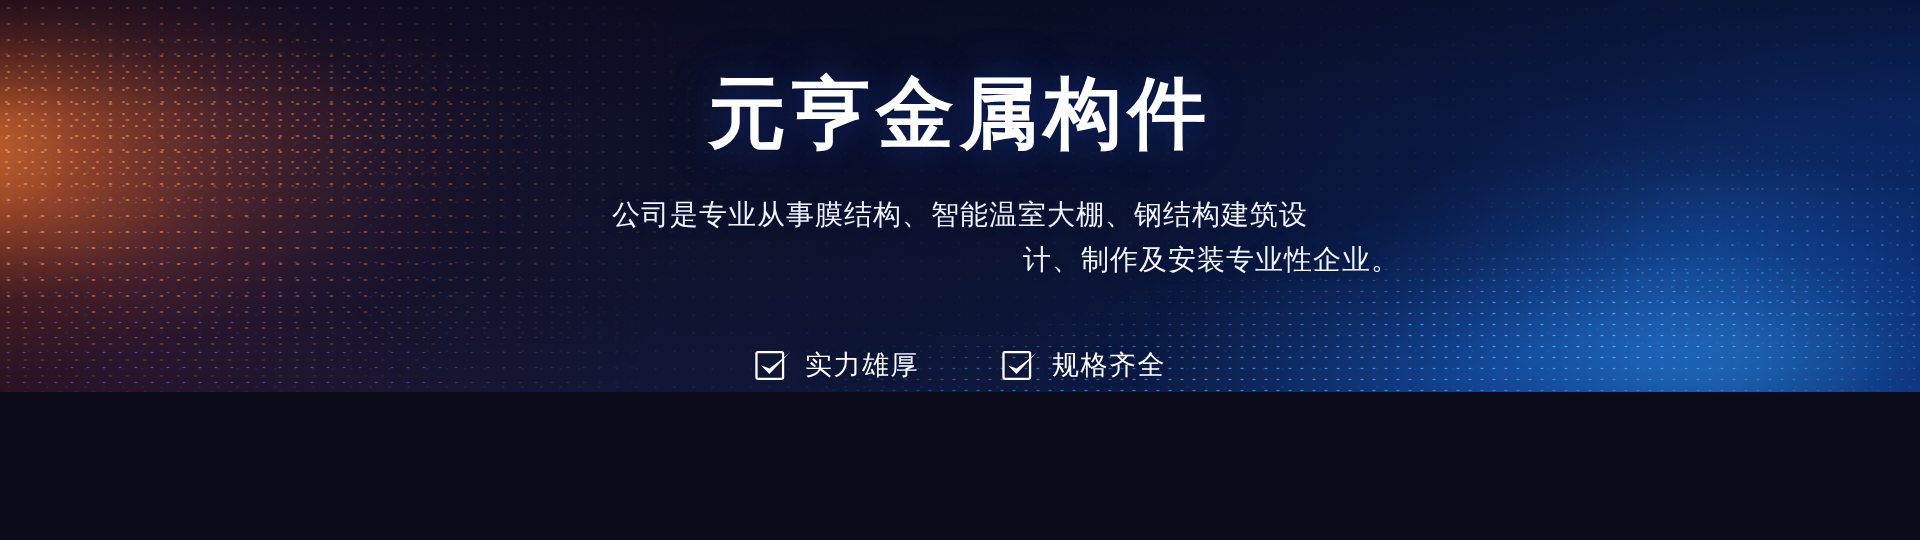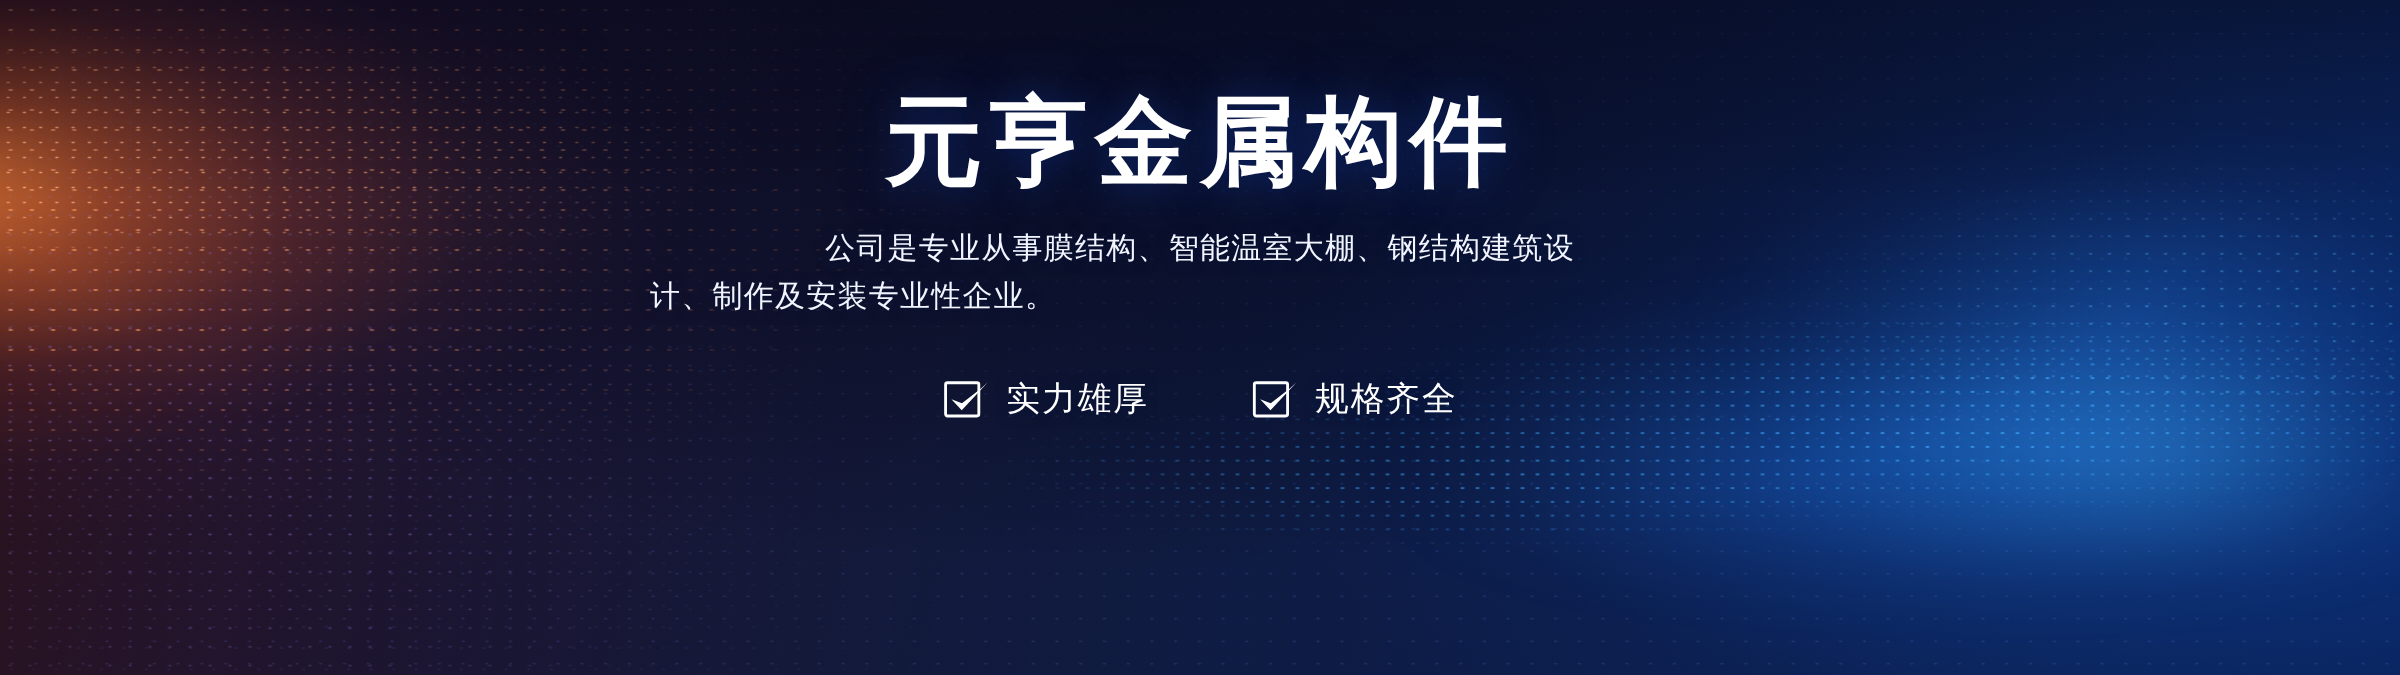--- a/index.html
+++ b/index.html
@@ -5,21 +5,21 @@
   * { margin:0; padding:0; box-sizing:border-box; }
   html, body {
     width:1920px; height:540px;
     overflow:hidden;
     background:#0a0a18;
     font-family:"Liberation Sans","DejaVu Sans",sans-serif;
   }
 
   #banner {
     position:relative;
-    width:1920px; height:540px;
+    width:1920px; height:392px;
     overflow:hidden;
     background:#0b1030;
   }
 
   
   .bg-layer { position:absolute; inset:0; pointer-events:none; }
 
   
   .bg-base {
     background:
@@ -183,34 +183,34 @@
     font-size:78px;
     font-weight:bold;
     color:#ffffff;
     letter-spacing:6px;
     line-height:1;
     text-shadow:0 2px 22px rgba(10,30,90,0.75), 0 0 48px rgba(40,90,200,0.35);
     white-space:nowrap;
   }
 
   .subtitle {
-    margin-top:28px;
+    margin-top:40px;
     width:880px;
     text-align:center;
-    font-size:24px;
+    font-size:28px;
     line-height:1.62;
     color:#f2f5ff;
     letter-spacing:1px;
     text-shadow:0 1px 10px rgba(6,20,60,0.8);
   }
   .subtitle-line { display:block; white-space:nowrap; }
-  .subtitle-line.line2 { text-align:left; }
+  .subtitle-line.line2 { text-align:right;font-family:Liberation Serif, serif; }
 
   .features {
-    margin-top:42px;
+    margin-top:63px;
     display:flex;
     align-items:center;
     gap:82px;
   }
 
   .feature {
     display:flex;
     align-items:center;
     gap:13px;
   }

